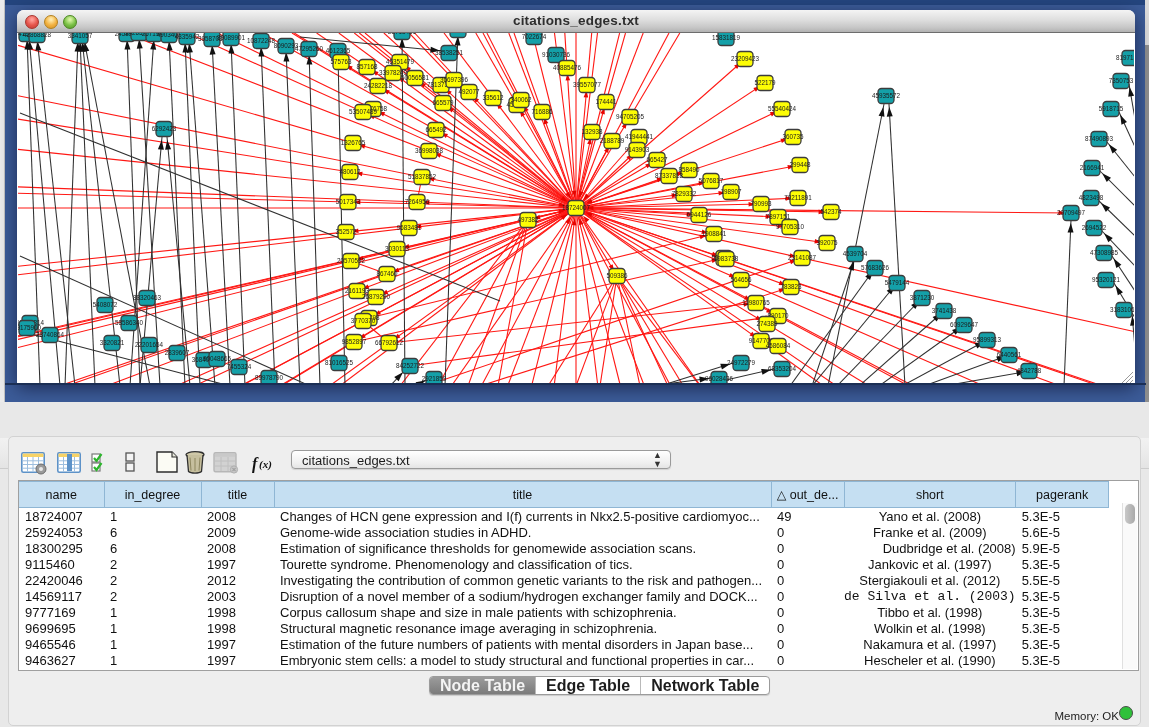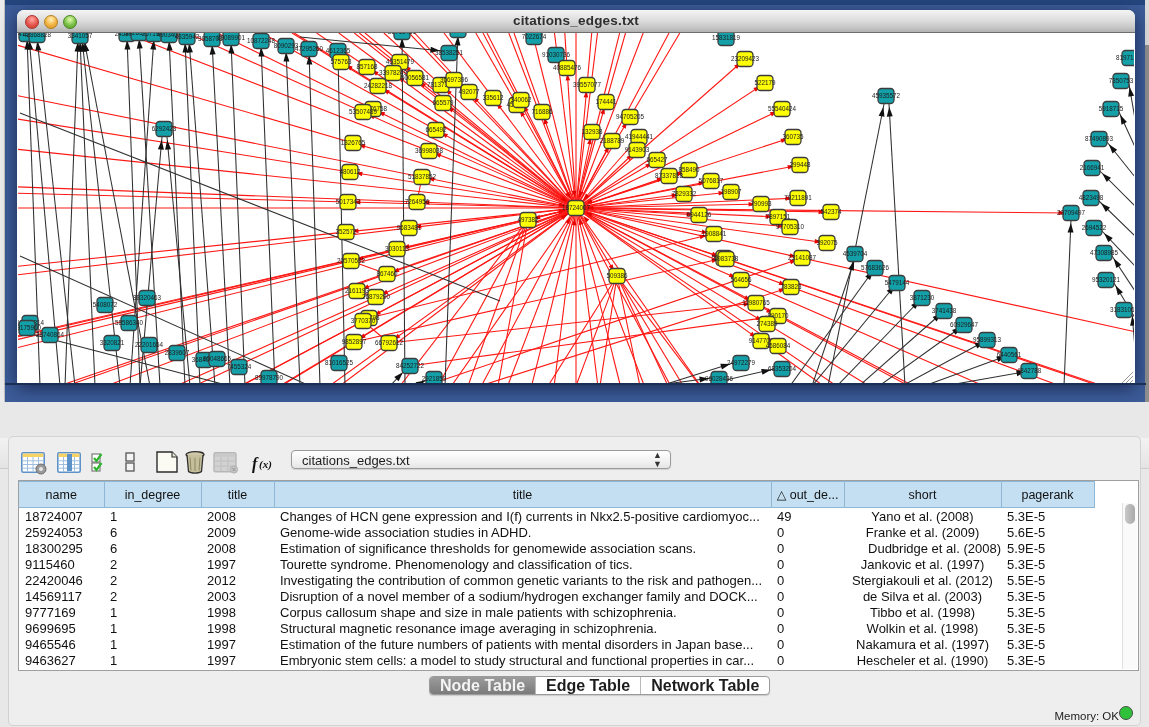--- a/index.html
+++ b/index.html
@@ -833,21 +833,21 @@
               <td style="">0</td>
               <td style="text-align:center;padding-left:0;">Stergiakouli et al. (2012)</td>
               <td style="">5.5E-5</td>
             </tr>
             <tr>
               <td style="">14569117</td>
               <td style="">2</td>
               <td style="">2003</td>
               <td style="">Disruption of a novel member of a sodium/hydrogen exchanger family and DOCK...</td>
               <td style="">0</td>
-              <td style="text-align:center;padding-left:0;">de Silva et al. (2003)</td>
+              <td style="text-align:center;padding-left:0;font-family:Liberation Mono, monospace;">de Silva et al. (2003)</td>
               <td style="">5.3E-5</td>
             </tr>
             <tr>
               <td style="">9777169</td>
               <td style="">1</td>
               <td style="">1998</td>
               <td style="">Corpus callosum shape and size in male patients with schizophrenia.</td>
               <td style="">0</td>
               <td style="text-align:center;padding-left:0;">Tibbo et al. (1998)</td>
               <td style="">5.3E-5</td>

